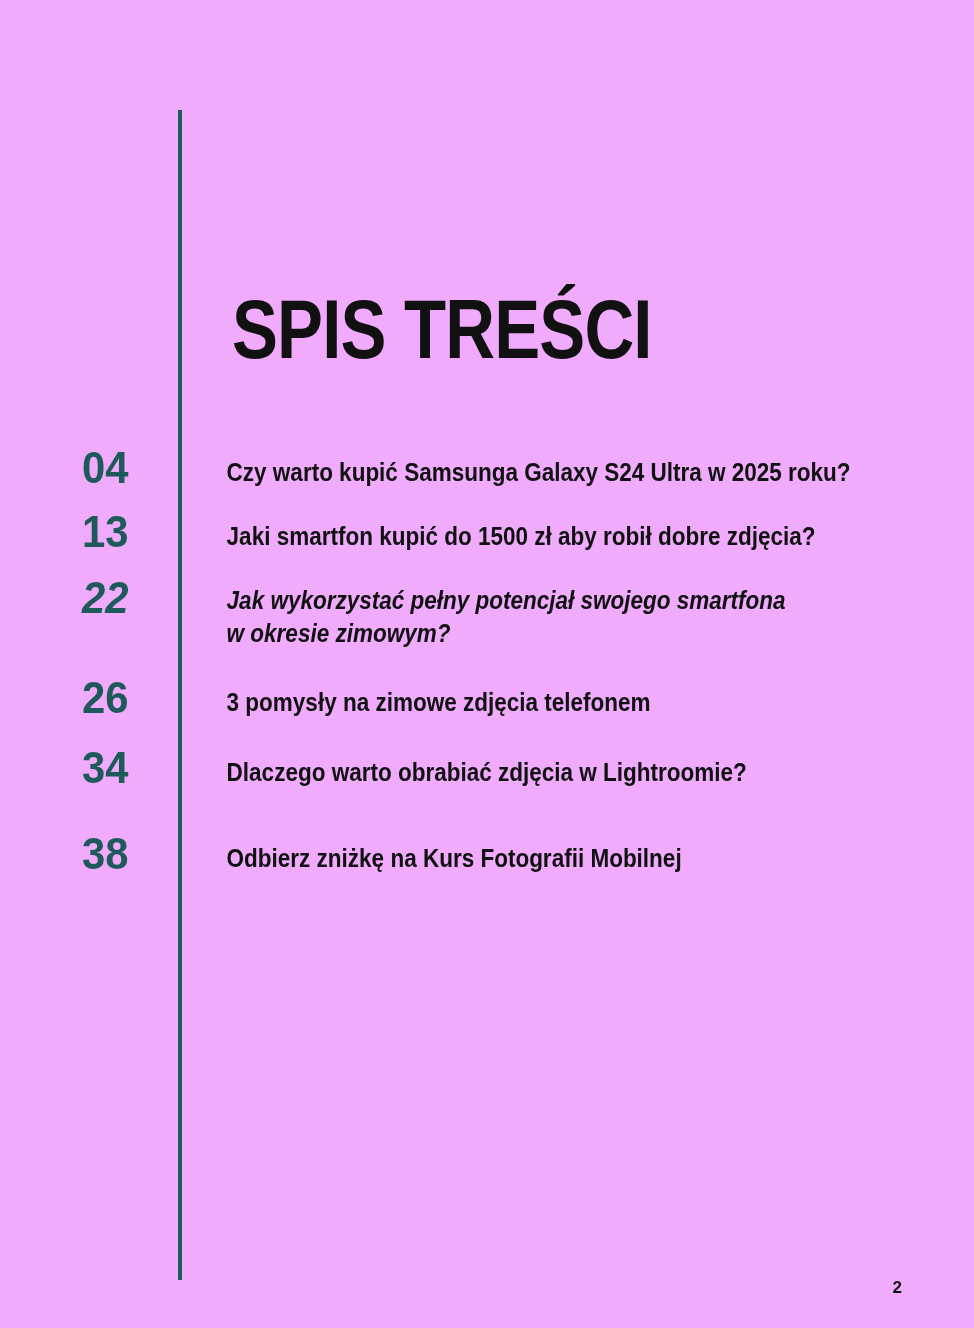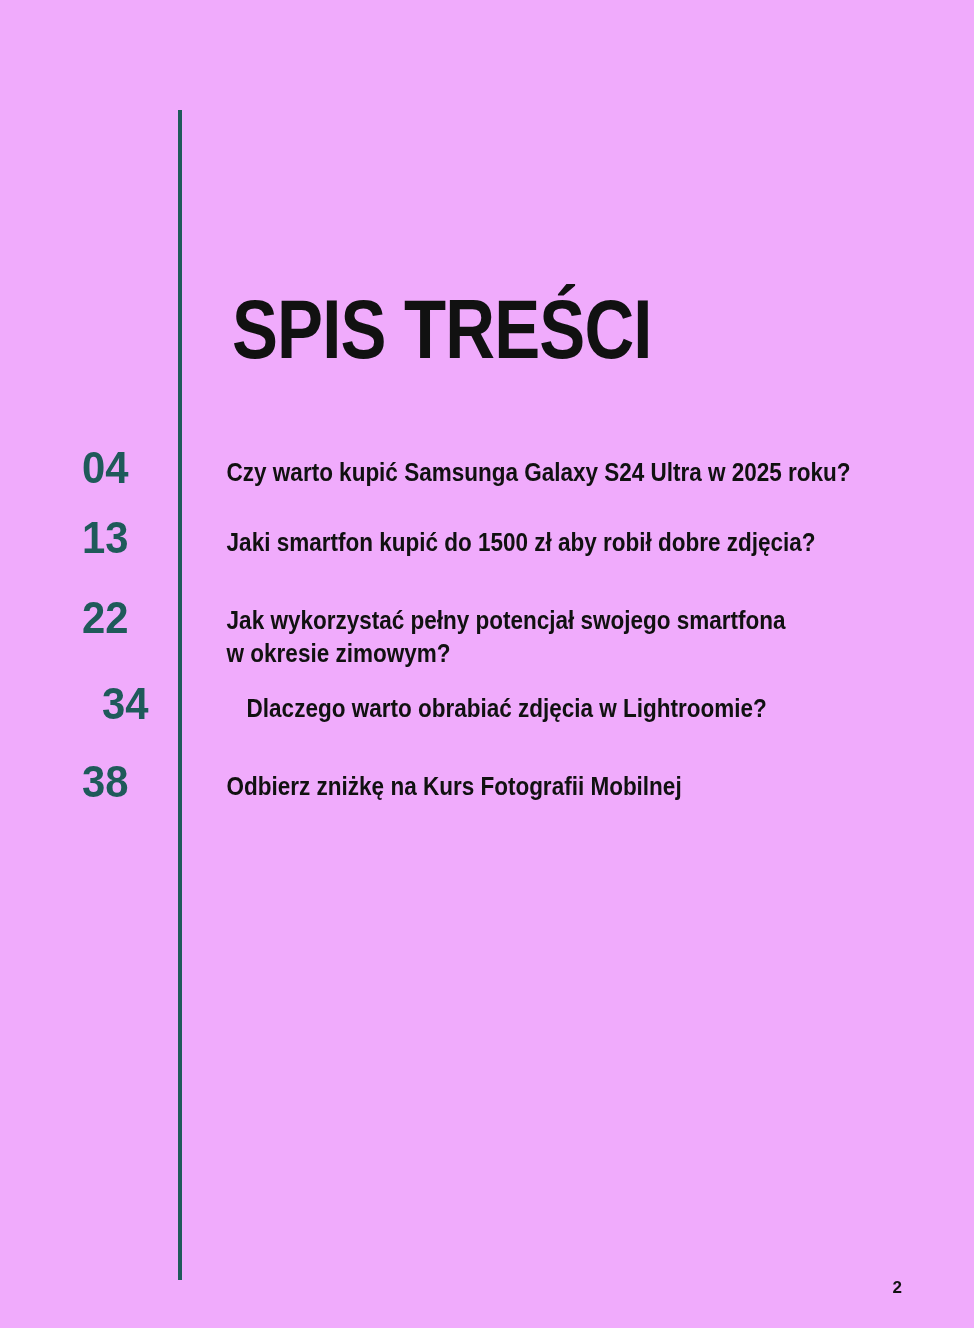--- a/index.html
+++ b/index.html
@@ -86,26 +86,26 @@
     font-size: 25px;
     line-height: 1.32;
     color: #111111;
     transform: scaleX(0.9);
     transform-origin: left top;
     white-space: pre-line;
   }
 
   
   .row-0 { margin-top: 0px; }
-  .row-1 { margin-top: 10px; }
+  .row-1 { margin-top: 4px; }
   .row-2 { margin-top: 8px; }
-  .row-3 { margin-top: 18px; }
+  .row-3 { margin-top: 4px; font-style: italic; }
   .row-4 { margin-top: 22px; }
-  .row-5 { margin-top: 8px; padding-left: 20px; }
-  .row-6 { margin-top: 16px; }
+  .row-5 { margin-top: 8px; }
+  .row-6 { margin-top: 24px; }
 
   .row-0 .toc-num { padding-top: 6px; }
   .row-1 .toc-num { padding-top: 4px; }
   .row-2 .toc-num { padding-top: 4px; }
   .row-3 .toc-num { padding-top: 4px; }
   .row-4 .toc-num { padding-top: 4px; }
   .row-5 .toc-num { padding-top: 4px; }
   .row-6 .toc-num { padding-top: 4px; }
 
   .row-0 .toc-text { padding-top: 16px; }
@@ -148,20 +148,24 @@
       <div class="toc-text">Jaki smartfon kupić do 1500 zł aby robił dobre zdjęcia?</div>
     </div>
 
 
     <div class="toc-row row-3">
       <div class="toc-num">22</div>
       <div class="toc-text">Jak wykorzystać pełny potencjał swojego smartfona
 w okresie zimowym?</div>
     </div>
 
+    <div class="toc-row row-4">
+      <div class="toc-num">26</div>
+      <div class="toc-text">3 pomysły na zimowe zdjęcia telefonem</div>
+    </div>
 
     <div class="toc-row row-5">
       <div class="toc-num">34</div>
       <div class="toc-text">Dlaczego warto obrabiać zdjęcia w Lightroomie?</div>
     </div>
 
     <div class="toc-row row-6">
       <div class="toc-num">38</div>
       <div class="toc-text">Odbierz zniżkę na Kurs Fotografii Mobilnej</div>
     </div>

